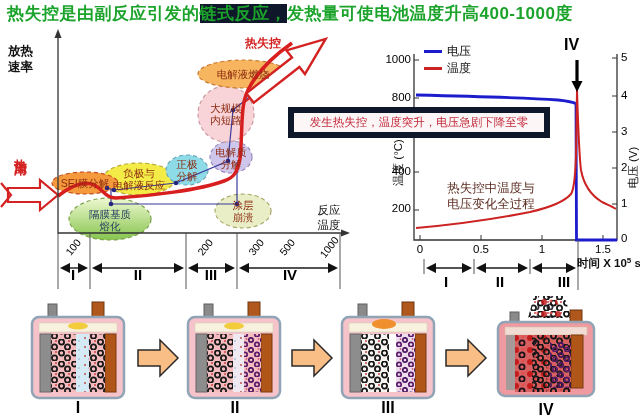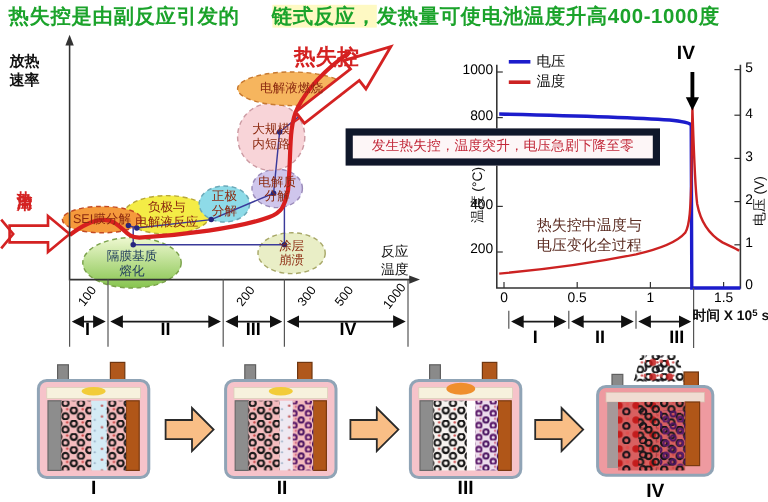--- a/index.html
+++ b/index.html
@@ -1,23 +1,23 @@
 <!DOCTYPE html>
 <html><head>
 <meta charset="utf-8">
 <style>
   html,body{margin:0;padding:0;background:#fff;}
   .stage{position:relative;width:640px;height:418px;background:#fff;overflow:hidden;
          font-family:"Liberation Sans","DejaVu Sans",sans-serif;}
   .t{position:absolute;color:#111;white-space:nowrap;}
   .ctr{text-align:center;}
   .title{left:7px;top:2px;font-size:17px;font-weight:bold;color:#1ba32b;letter-spacing:.5px;}
-  .title .hl{background:#fef9c3;margin-left:27px;}
+  .title .hl{background:#0f172a;}
   .ylab{left:8px;top:43px;font-size:12.5px;font-weight:600;line-height:1.3;white-space:pre-line;}
-  .runaway{left:245px;top:35px;font-size:18px;font-weight:bold;color:#d42222;}
+  .runaway{left:245px;top:35px;font-size:12px;font-weight:bold;color:#d42222;}
   .abuse{left:11px;top:149px;font-size:13px;font-weight:bold;color:#d42222;
          writing-mode:vertical-rl;letter-spacing:2px;height:60px;}
   .xlab{left:312px;top:203px;width:34px;font-size:11.5px;line-height:1.3;text-align:center;white-space:pre-line;}
   .ev{position:absolute;font-size:10.5px;font-weight:normal;color:#8c2a10;text-align:center;line-height:1.15;}
   .ev.dk{color:#24405e;}
   .tick{position:absolute;width:30px;font-size:10.5px;text-align:center;transform:rotate(-52deg);}
   .ph{position:absolute;font-size:15px;font-weight:bold;text-align:center;}
   .rtick{position:absolute;font-size:11.5px;}
   .ra{width:28px;text-align:right;}
   .rot{transform:rotate(-90deg);font-size:11.5px;text-align:center;width:72px;}

